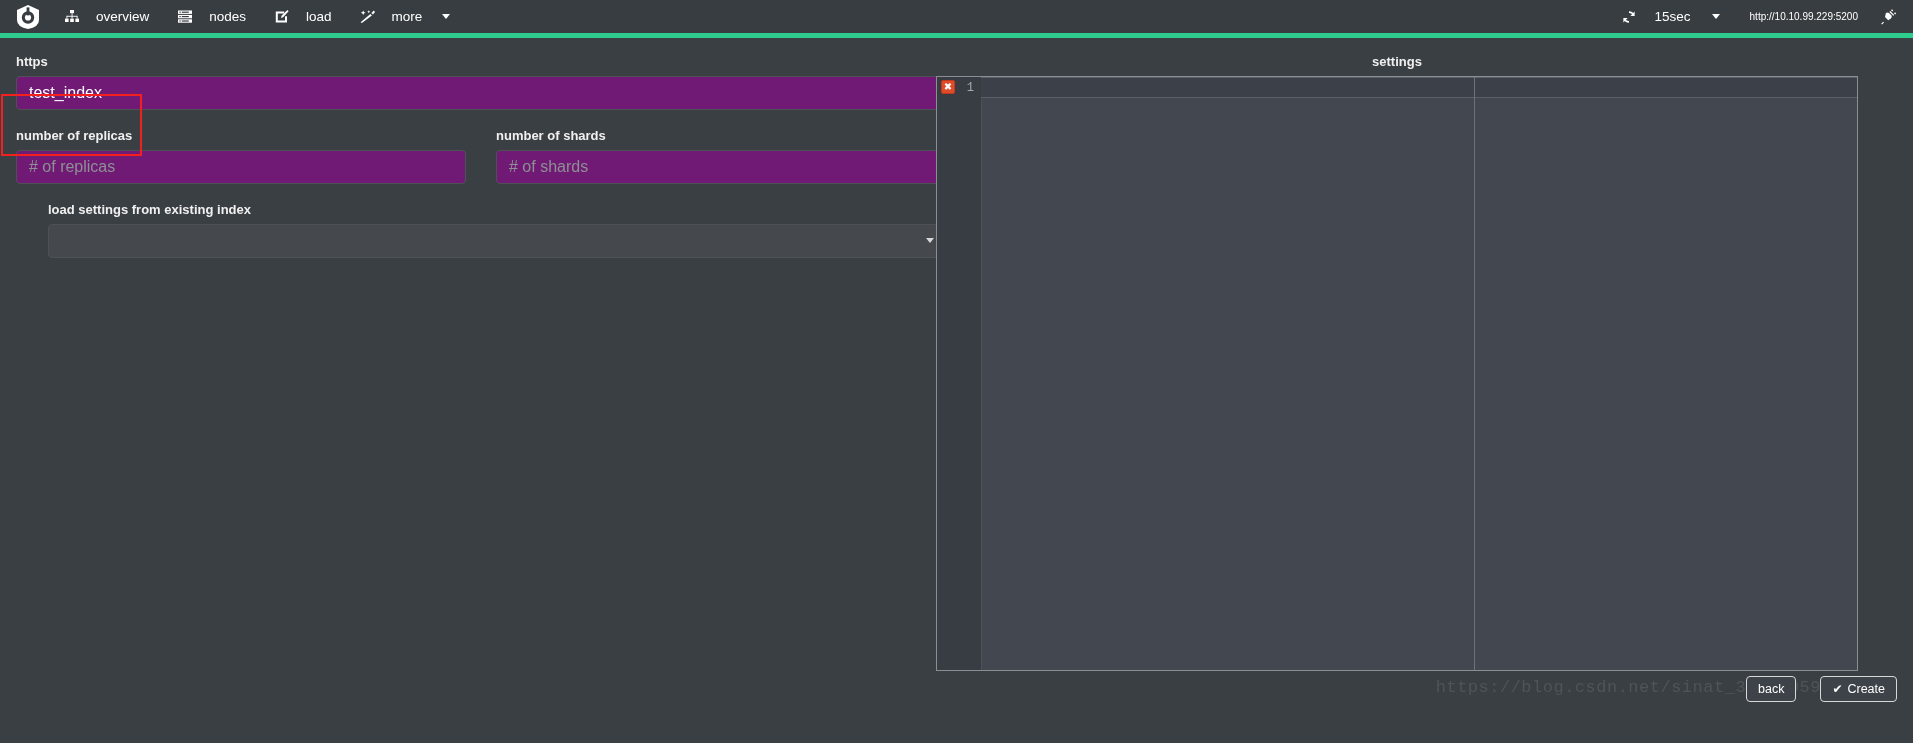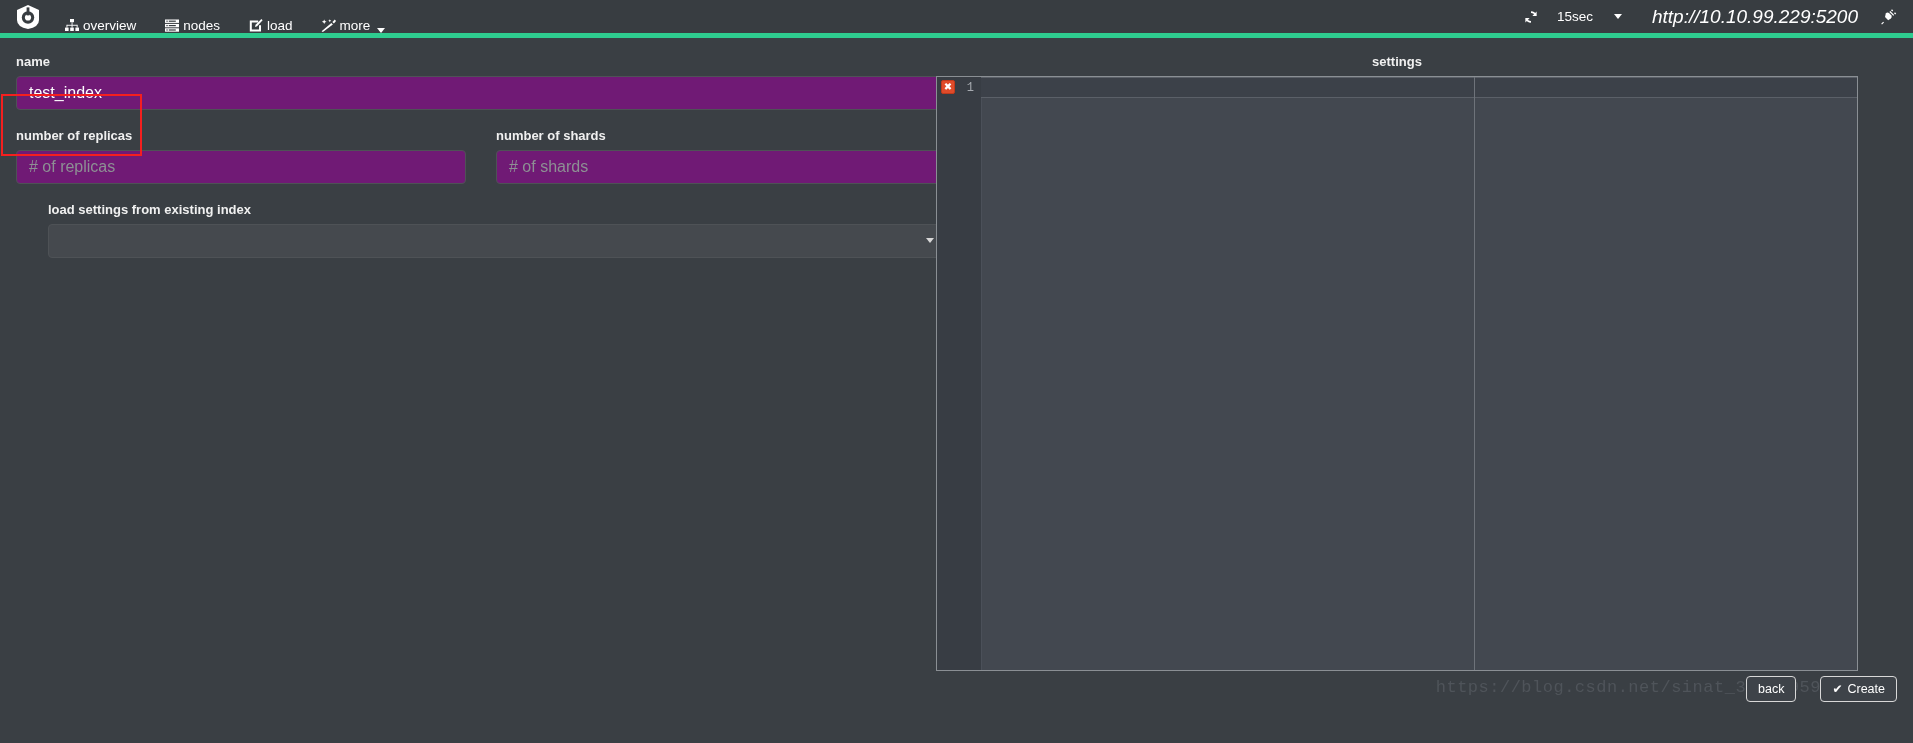--- a/index.html
+++ b/index.html
@@ -46,22 +46,22 @@
   }
 
   .nav-left {
     display: flex;
     align-items: center;
     height: 33px;
   }
 
   .nav-item {
     display: flex;
-    align-items: flex-end;
-    gap: 4px;
+    align-items: center;
+    gap: 17px;
     padding: 0 14px;
     height: 33px;
     color: #ffffff;
     font-size: 13.5px;
     cursor: pointer;
     white-space: nowrap;
   }
 
   .nav-icon {
     display: inline-flex;
@@ -93,24 +93,23 @@
     gap: 18px;
     padding: 0 12px;
     height: 33px;
     color: #ffffff;
     font-size: 13.5px;
     cursor: pointer;
   }
 
   .host-url {
     color: #ffffff;
-    font-size: 19px;
+    font-size: 10px;
     padding: 0 18px;
     white-space: nowrap;
-    font-style: italic;
   }
 
   .plug-item {
     padding: 0 16px 0 4px;
     display: flex;
     align-items: center;
     cursor: pointer;
   }
 
   
@@ -455,21 +454,21 @@
   </div>
 </div>
 
 <div id="accent-bar"></div>
 
 <div id="content">
 
   <div id="form-col">
 
     <div>
-      <label class="field-label">name</label>
+      <label class="field-label">https</label>
       <input class="form-input" type="text" value="test_index" style="">
     </div>
 
     <div class="row-2">
       <div>
         <label class="field-label">number of replicas</label>
         <input class="form-input" type="text" placeholder="# of replicas" style="">
       </div>
       <div>
         <label class="field-label">number of shards</label>

